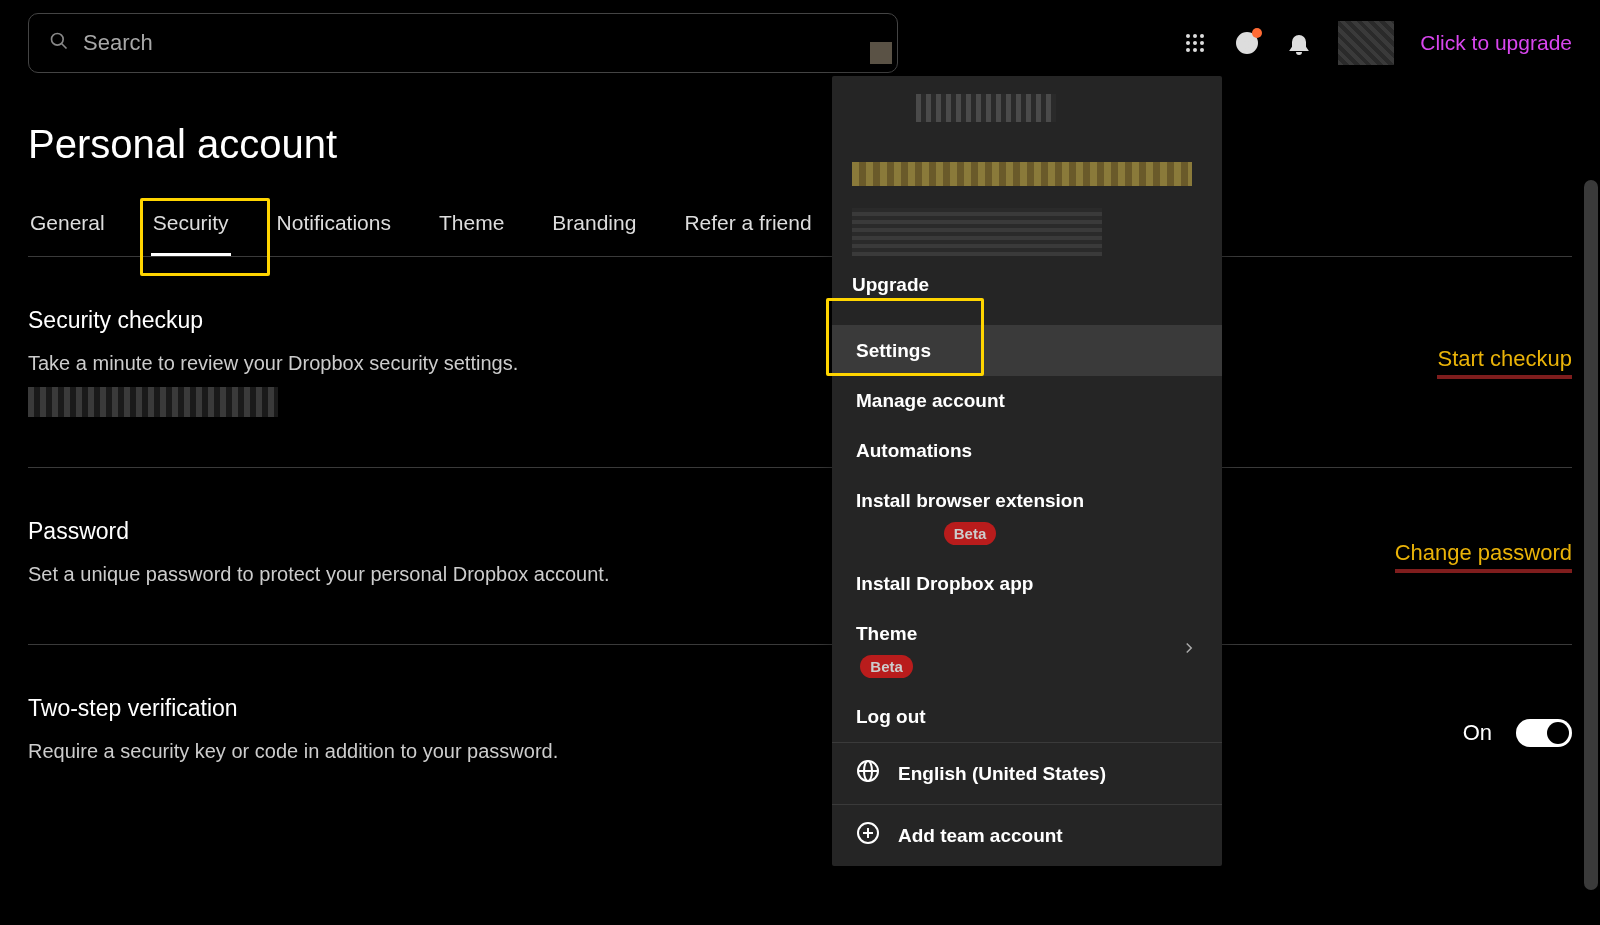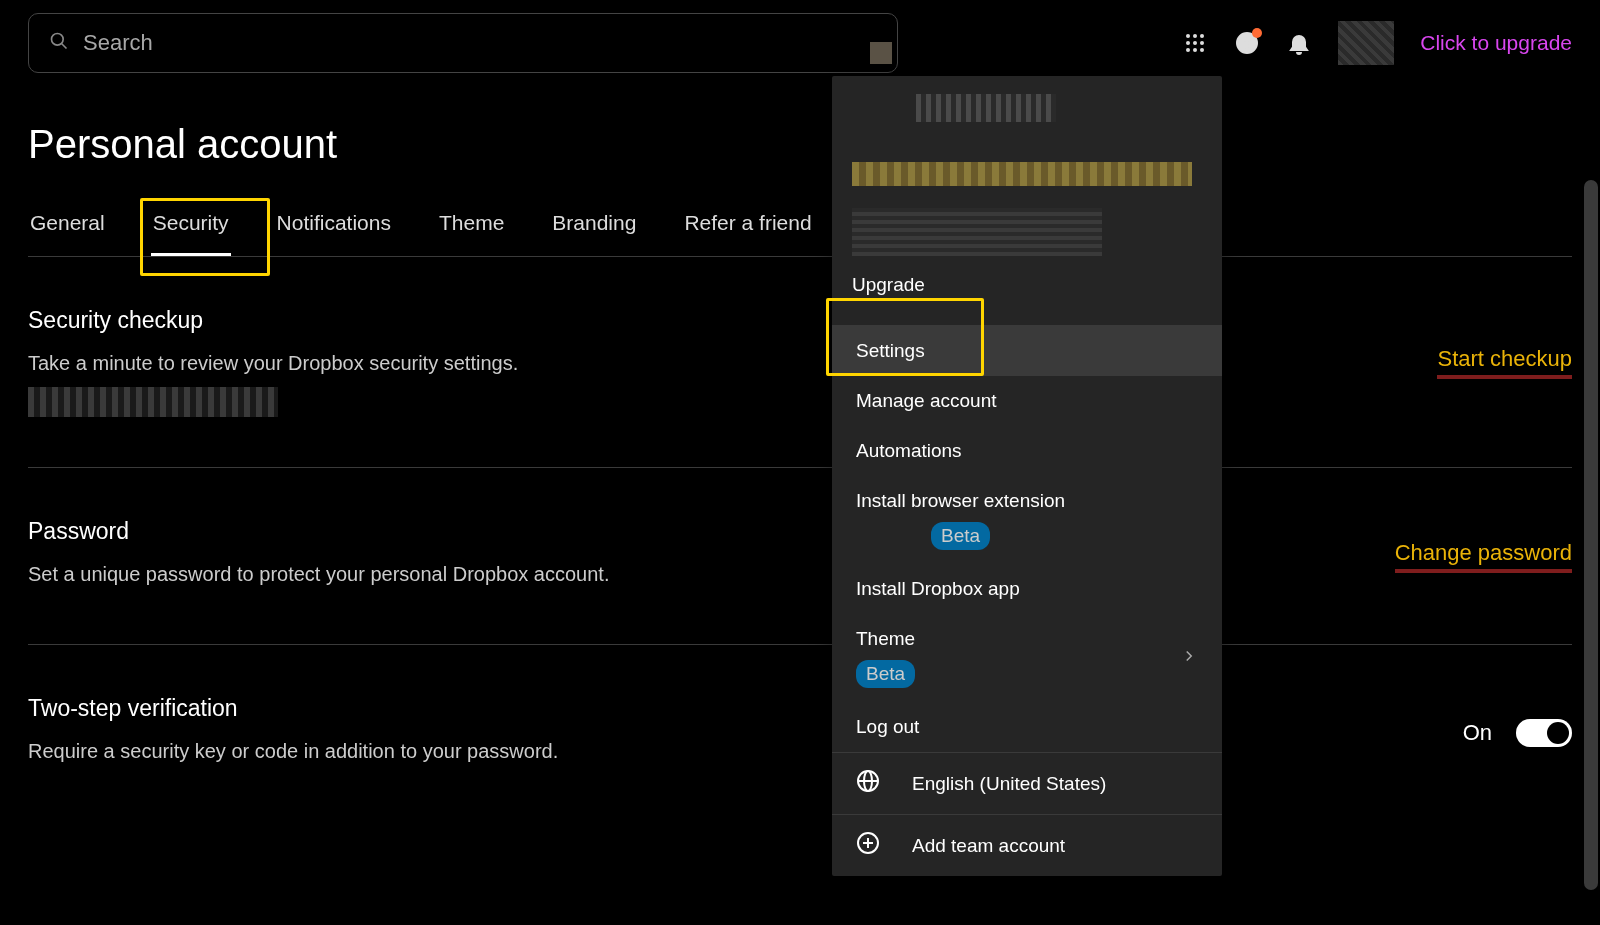--- a/index.html
+++ b/index.html
@@ -66,33 +66,34 @@
     .dropdown {
       position:absolute;
       top:76px;
       left:832px;
       width:390px;
       background:#252525;
       border-radius:2px;
       z-index:40;
       box-shadow: 0 4px 20px rgba(0,0,0,0.5);
       padding-bottom: 0;
+      font-weight: bold;
     }
     .dd-profile { padding:16px 20px 12px; }
     .dd-pix1 { width:140px; height:28px; background: repeating-linear-gradient(90deg,#4a4a4a,#4a4a4a 5px,#2a2a2a 5px,#2a2a2a 10px); margin:2px 0 0 64px; }
     .dd-pix-small { width:22px; height:22px; background:#5a5245; position:absolute; margin-top:-50px; margin-left:18px; }
     .dd-pix2 { width:340px; height:24px; background: repeating-linear-gradient(90deg,#8a7a3a,#8a7a3a 7px,#6a5a2a 7px,#6a5a2a 14px); margin-top:40px; }
     .dd-pix3 { width:250px; height:48px; background: repeating-linear-gradient(0deg,#3a3a3a,#3a3a3a 4px,#2a2a2a 4px,#2a2a2a 8px); margin-top:22px; }
     .dd-upgrade { font-size:19px; border-bottom:1px solid #888; display:inline-block; margin-top:18px; padding-bottom:2px; cursor:pointer; }
     .dd-divider { height:1px; background:#3a3a3a; margin-top:14px; }
     .dd-item { padding:14px 24px; font-size:19px; cursor:pointer; display:flex; align-items:center; justify-content:space-between; }
     .dd-item.highlighted { background:#3a3a3a; }
     .dd-item-row { display:flex; align-items:center; gap:10px;flex-direction:column; }
-    .beta-badge { background:#0369a1; color:#ccc; padding:3px 10px; border-radius:12px; font-size:19px; }
-    .dd-icon-item { padding:16px 24px; display:flex; align-items:center; gap:32px; font-size:19px; cursor:pointer; }
+    .beta-badge { background:#b91c1c; color:#ccc; padding:3px 10px; border-radius:12px; font-size:15px; }
+    .dd-icon-item { padding:16px 24px; display:flex; align-items:center; gap:18px; font-size:19px; cursor:pointer; }
     .dd-icon-item svg { width:24px; height:24px; stroke:#fff; fill:none; }
     .chevron svg { width:18px; height:18px; stroke:#aaa; fill:none; }
     .settings-highlight { position:absolute; border:3px solid #ffd500; border-radius:2px; pointer-events:none; z-index:60; }
     .scrollbar { position:absolute; right:2px; top:180px; width:14px; height:710px; background:#3a3a3a; border-radius:7px; }
     .dd-bottom-sep { height:1px; background:#3a3a3a; }
   </style>
 </head>
 <body>
 
 <div class="header">

